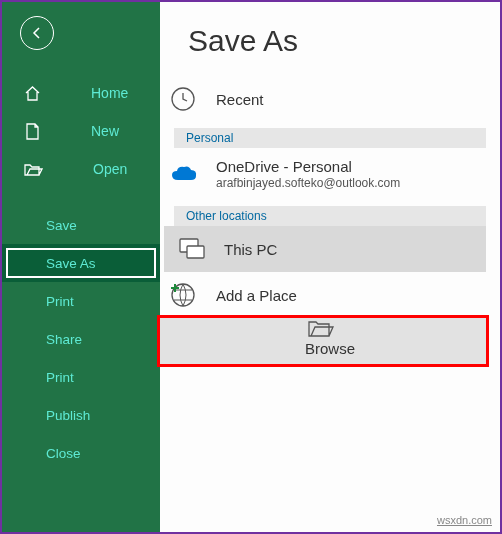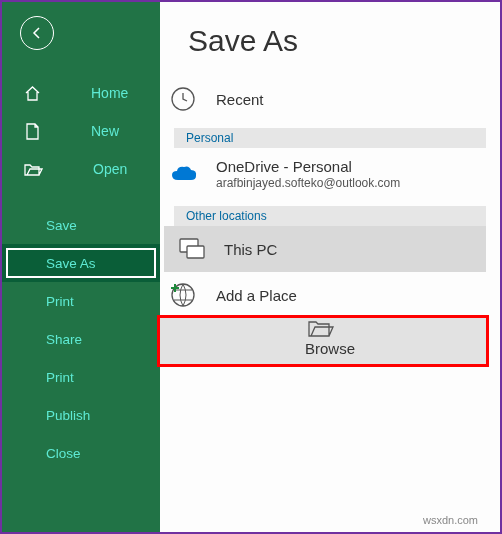--- a/index.html
+++ b/index.html
@@ -15,21 +15,21 @@
 .main { flex: 1; background: #fdfdfd; padding: 22px 0 0 0; position: relative; }
 .title { font-size: 30px; font-weight: 350; color: #333; padding-left: 28px; margin-bottom: 18px; }
 .row { display: flex; align-items: center; height: 46px; padding-left: 10px; cursor: pointer; margin-right: 14px; }
 .row .icon-wrap { width: 46px; display: flex; align-items: center; }
 .row .label { font-size: 15px; color: #333; }
 .section-header { background: #e6e6e6; color: #0369a1; font-size: 12px; padding: 3px 12px; margin: 6px 14px 0 14px; }
 .row-personal { height: 52px; }
 .row-personal .sub { font-size: 12px; color: #555; margin-top: 1px; }
 .row.selected { background: #d9d9d9; margin-left: 4px; padding-left: 14px; }
 .row.highlight { background: #e2e2e2; outline: 3px solid #ff0000; margin-left: 0; padding-left: 14px; flex-direction: column; }
-.watermark { position: absolute; bottom: 6px; right: 22px; font-size: 11px; color: #888; }
+.watermark { position: absolute; bottom: 6px; right: 8px; font-size: 11px; color: #888; text-decoration: underline; }
 </style>
 </head>
 <body>
 
 <div class="sidebar">
   <div class="back-btn">
     <svg width="16" height="16" viewBox="0 0 16 16">
         <path d="M10 3 L5 8 L10 13" stroke="#fff" stroke-width="1.5" fill="none"></path>
       </svg>
   </div>

